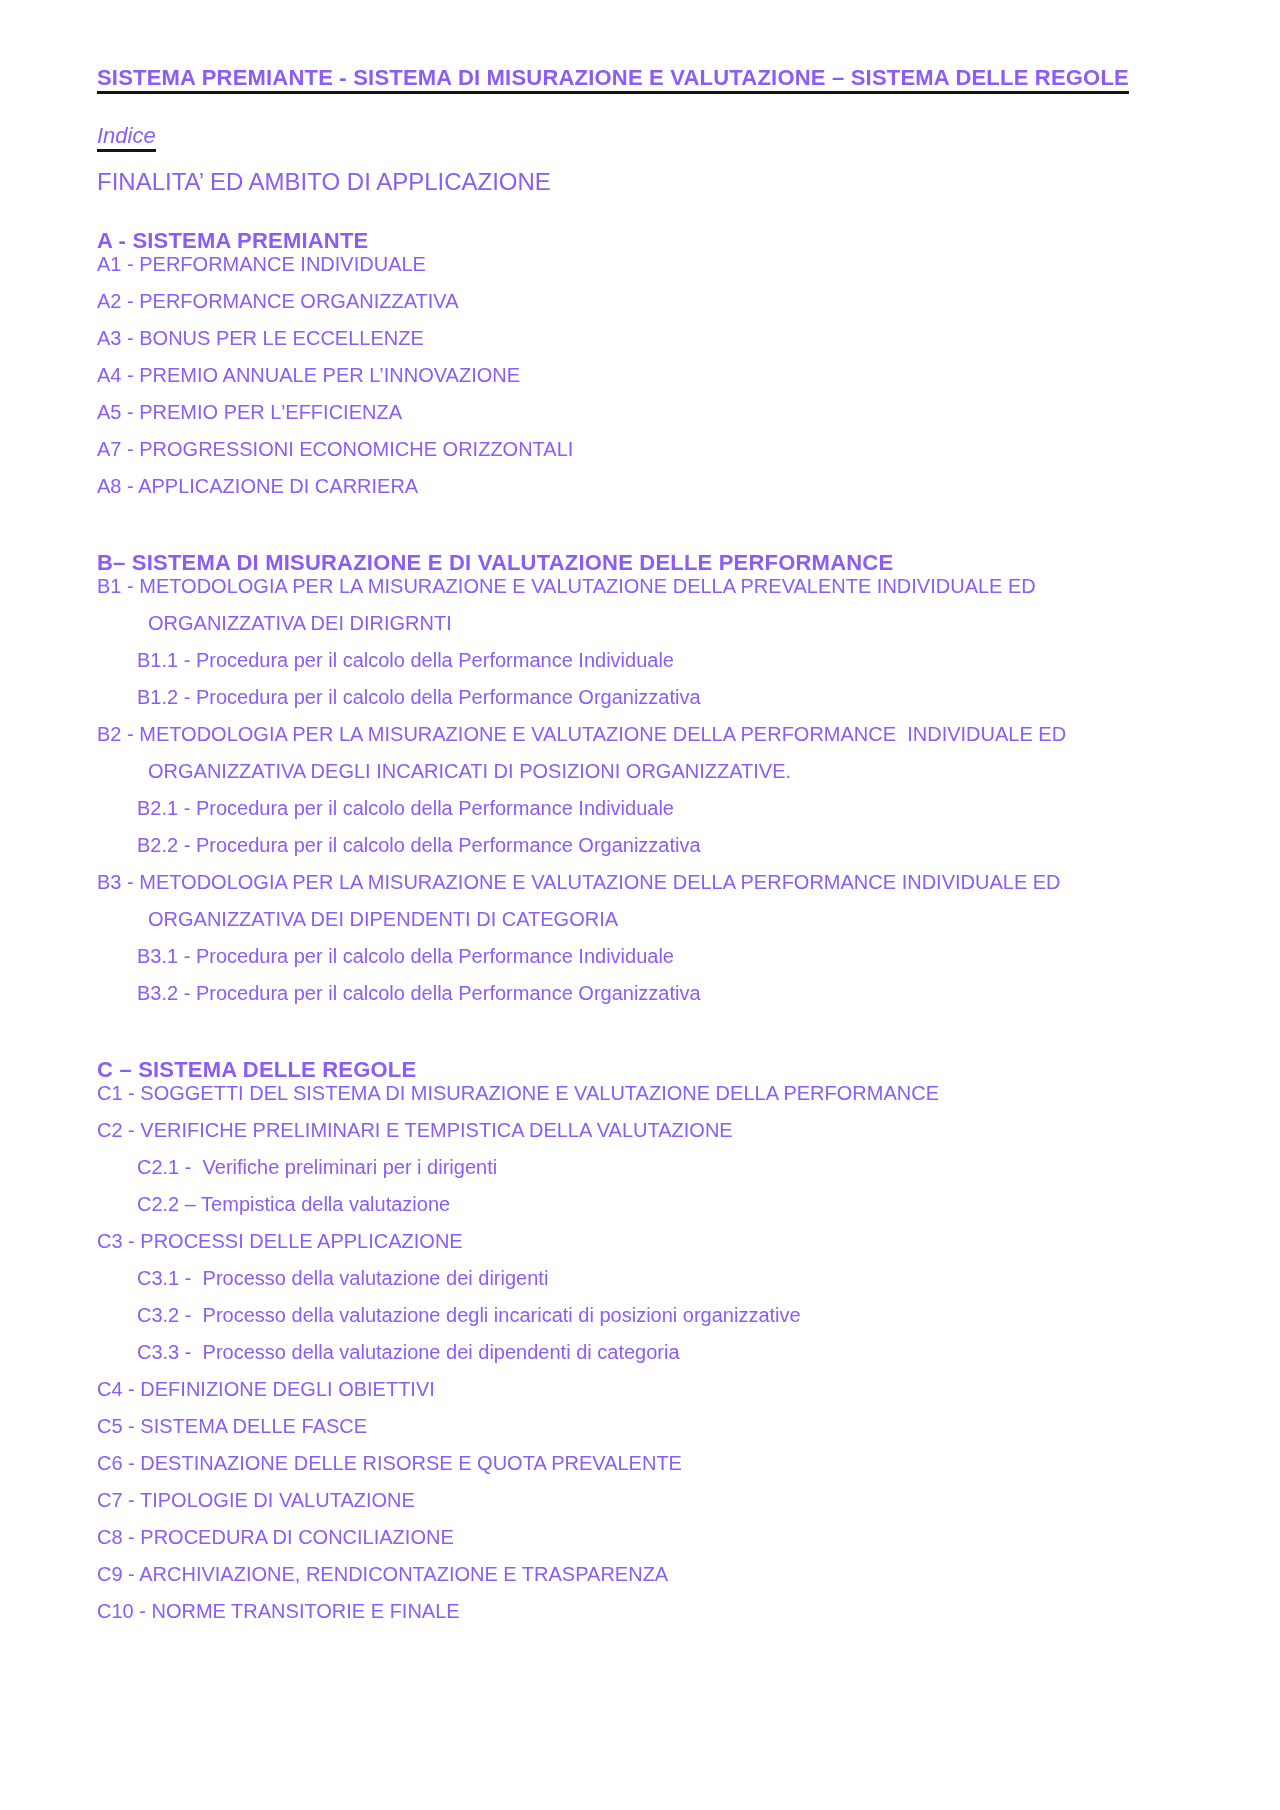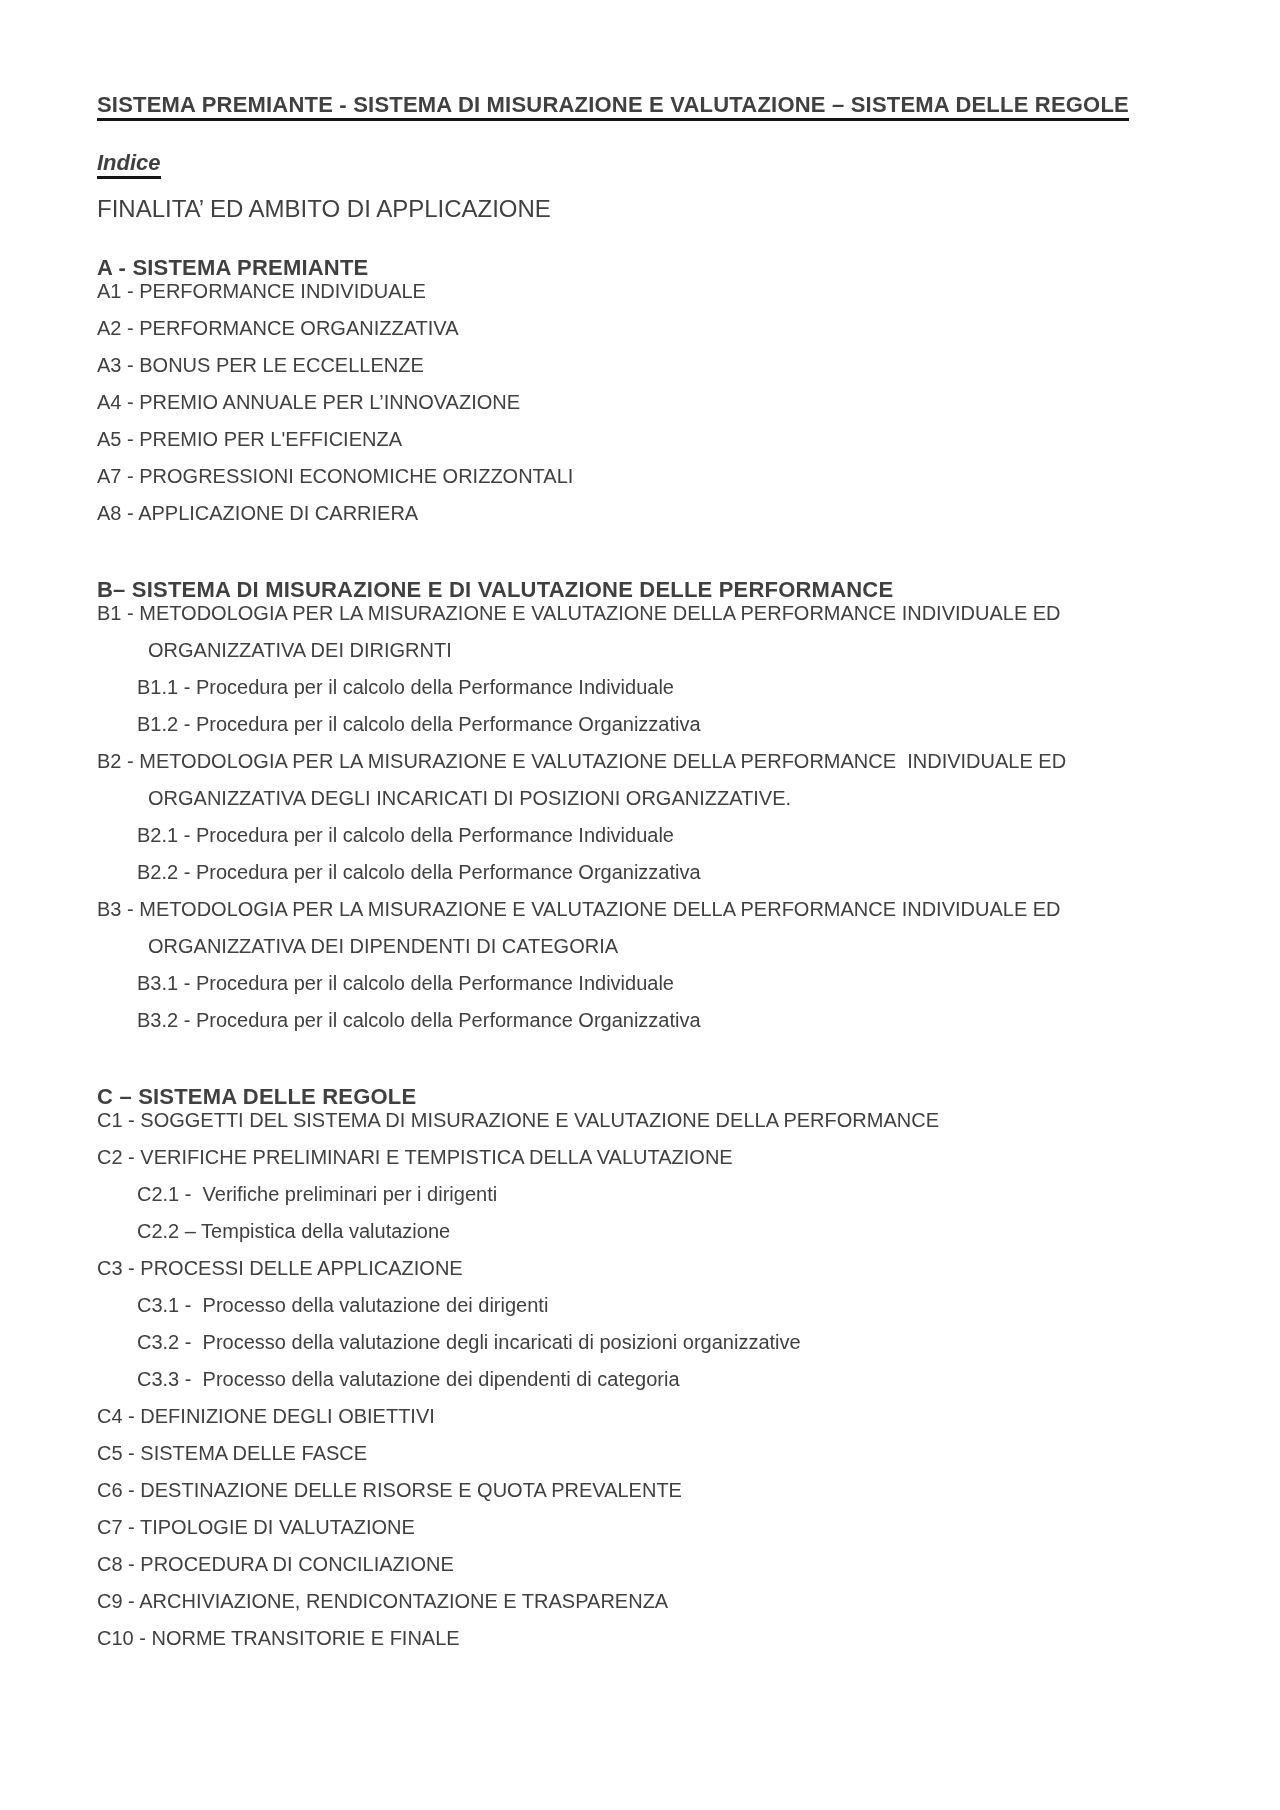--- a/index.html
+++ b/index.html
@@ -7,41 +7,41 @@
     margin: 0;
     padding: 0;
     background: #ffffff;
   }
   .page {
     position: relative;
     width: 1280px;
     height: 1810px;
     box-sizing: border-box;
     background: #ffffff;
-    color: #404040;
-    padding: 92px 55px 0 97px;
+    color: #8b5cf6;
+    padding: 65px 55px 0 97px;
     font-family: "Liberation Sans", "DejaVu Sans", sans-serif;
     overflow: hidden;
   }
   .doc-title {
     font-size: 22px;
     font-weight: bold;
     line-height: 25px;
     margin: 0 0 33px 0;
     letter-spacing: 0.2px;
     white-space: nowrap;
   }
   .doc-title .u,
   .indice .u {
     border-bottom: 3px solid #151515;
     padding-bottom: 1px;
   }
   .indice {
     font-size: 22px;
-    font-weight: bold;
+    font-weight: normal;
     font-style: italic;
     line-height: 25px;
     margin: 0 0 22px 0;
   }
   .preamble {
     font-size: 24px;
     line-height: 23px;
     margin: 0 0 35px 0;
   }
   .sec {
@@ -77,21 +77,21 @@
   <div id="toc">
       <div class="sec">A - SISTEMA PREMIANTE</div>
       <div class="line item">A1 - PERFORMANCE INDIVIDUALE</div>
       <div class="line item">A2 - PERFORMANCE ORGANIZZATIVA</div>
       <div class="line item">A3 - BONUS PER LE ECCELLENZE</div>
       <div class="line item">A4 - PREMIO ANNUALE PER L’INNOVAZIONE</div>
       <div class="line item">A5 - PREMIO PER L'EFFICIENZA</div>
       <div class="line item">A7 - PROGRESSIONI ECONOMICHE ORIZZONTALI</div>
       <div class="line item">A8 - APPLICAZIONE DI CARRIERA</div>
       <div class="sec">B– SISTEMA DI MISURAZIONE E DI VALUTAZIONE DELLE PERFORMANCE</div>
-      <div class="line item">B1 - METODOLOGIA PER LA MISURAZIONE E VALUTAZIONE DELLA PERFORMANCE INDIVIDUALE ED</div>
+      <div class="line item">B1 - METODOLOGIA PER LA MISURAZIONE E VALUTAZIONE DELLA PREVALENTE INDIVIDUALE ED</div>
       <div class="line cont">ORGANIZZATIVA DEI DIRIGRNTI</div>
       <div class="line sub">B1.1 - Procedura per il calcolo della Performance Individuale</div>
       <div class="line sub">B1.2 - Procedura per il calcolo della Performance Organizzativa</div>
       <div class="line item">B2 - METODOLOGIA PER LA MISURAZIONE E VALUTAZIONE DELLA PERFORMANCE  INDIVIDUALE ED</div>
       <div class="line cont">ORGANIZZATIVA DEGLI INCARICATI DI POSIZIONI ORGANIZZATIVE.</div>
       <div class="line sub">B2.1 - Procedura per il calcolo della Performance Individuale</div>
       <div class="line sub">B2.2 - Procedura per il calcolo della Performance Organizzativa</div>
       <div class="line item">B3 - METODOLOGIA PER LA MISURAZIONE E VALUTAZIONE DELLA PERFORMANCE INDIVIDUALE ED</div>
       <div class="line cont">ORGANIZZATIVA DEI DIPENDENTI DI CATEGORIA</div>
       <div class="line sub">B3.1 - Procedura per il calcolo della Performance Individuale</div>

